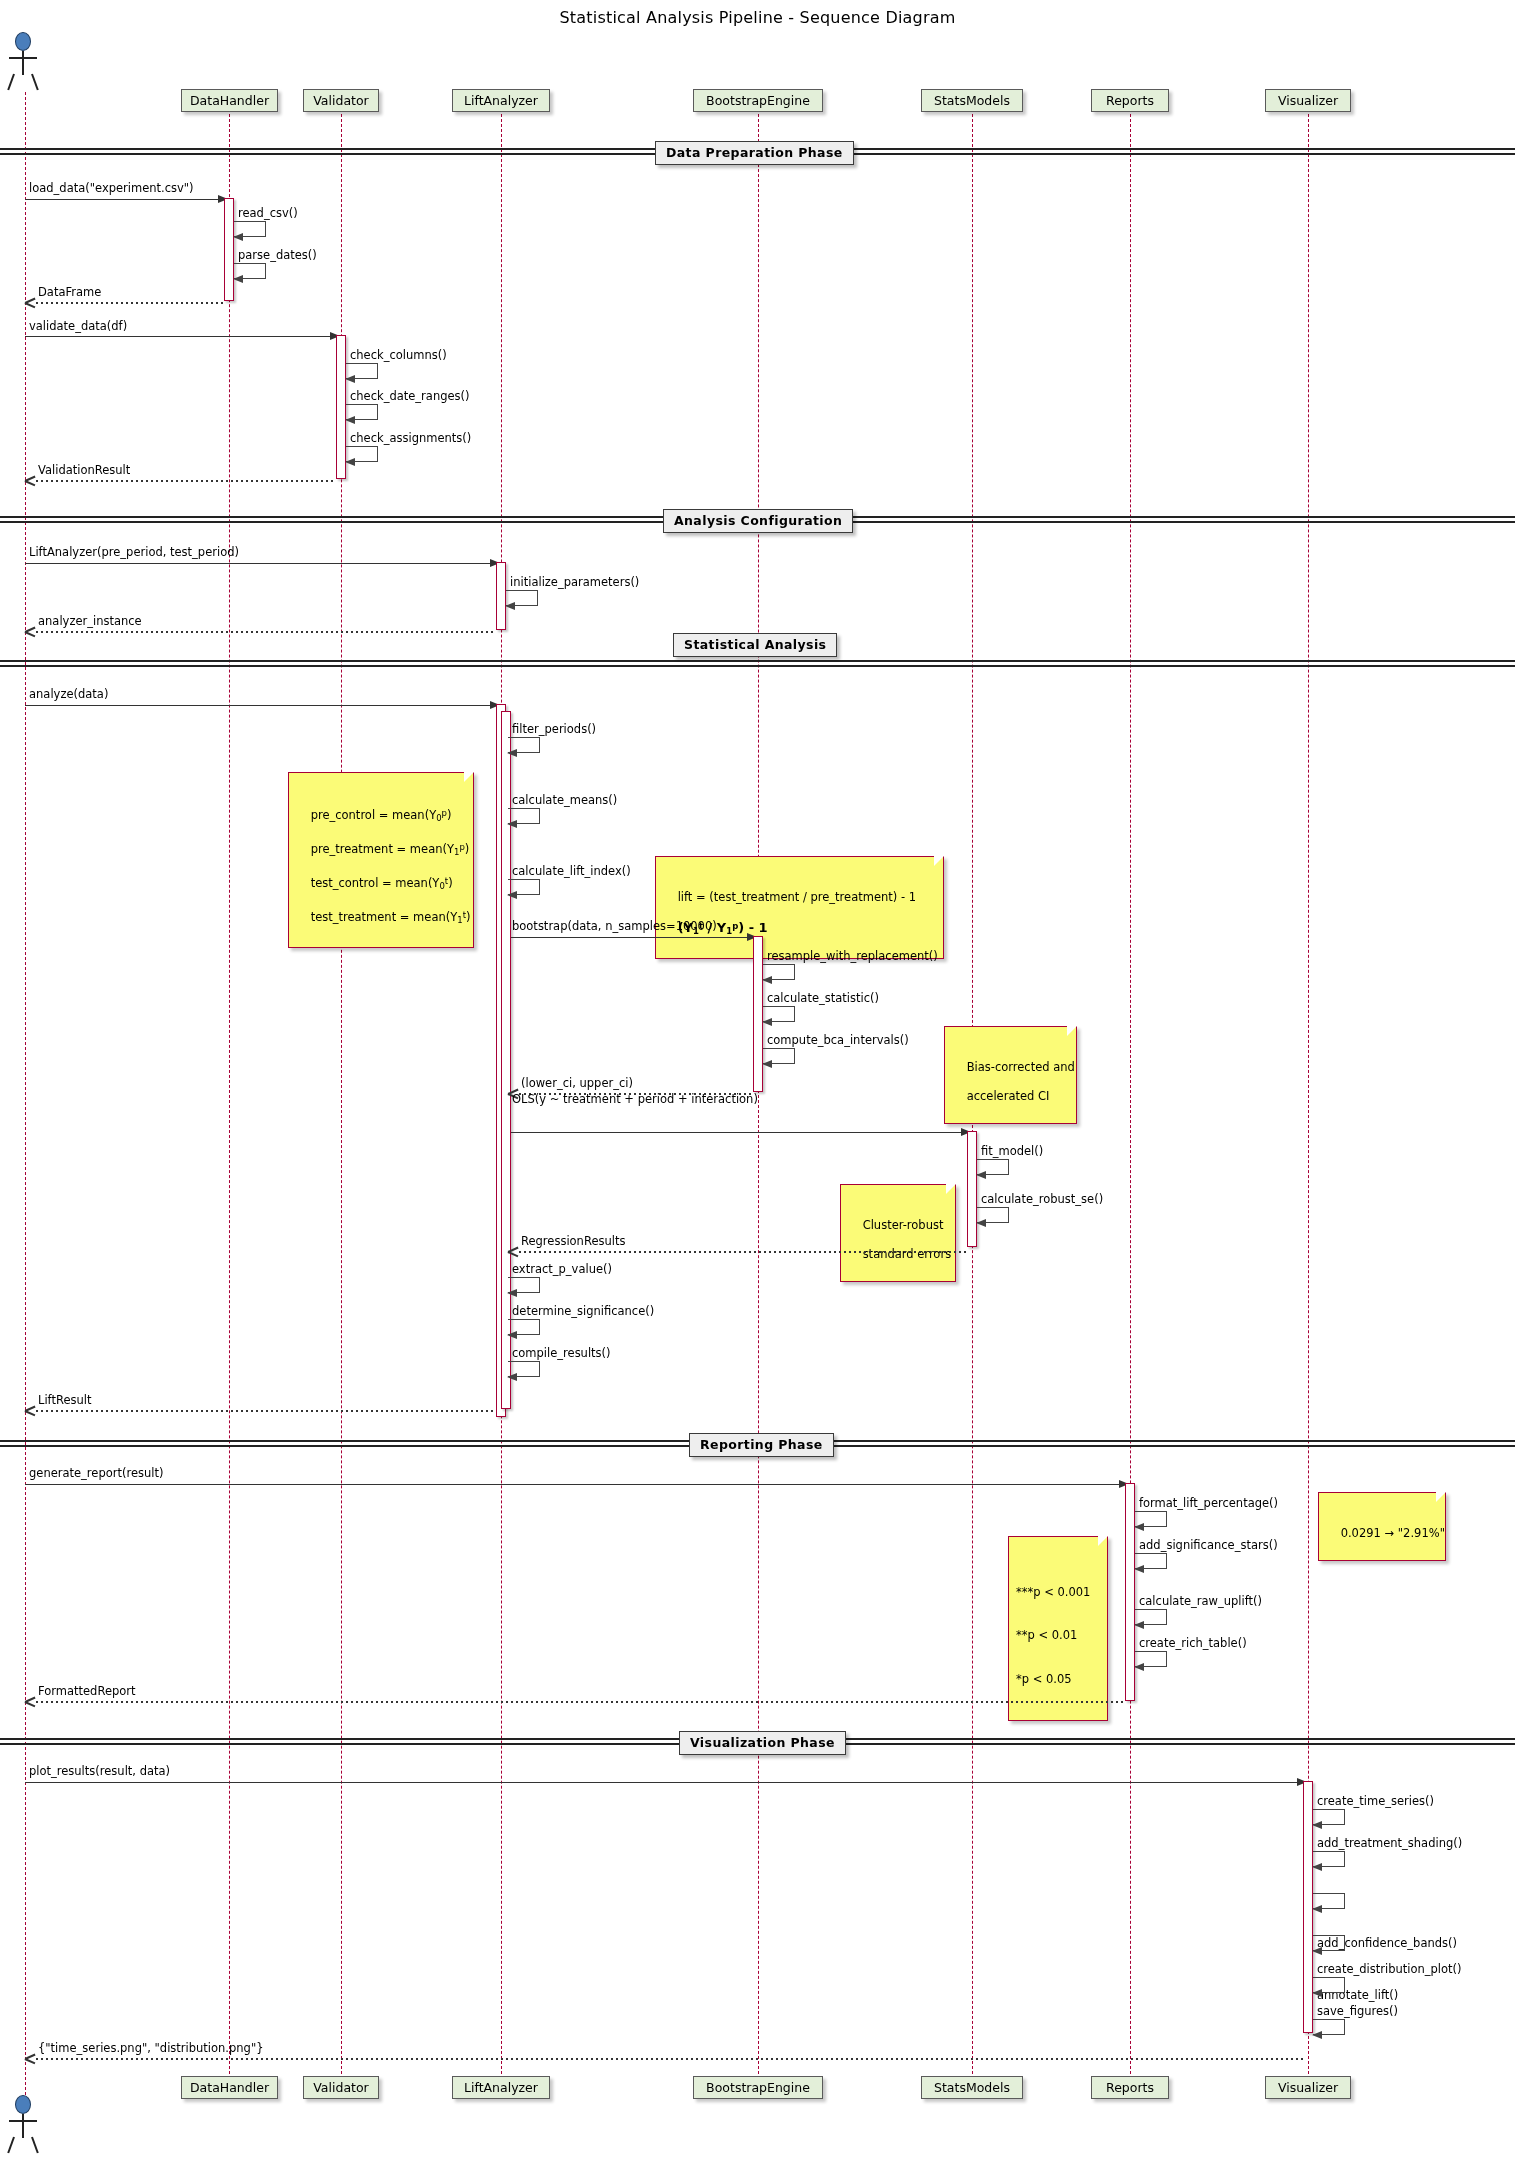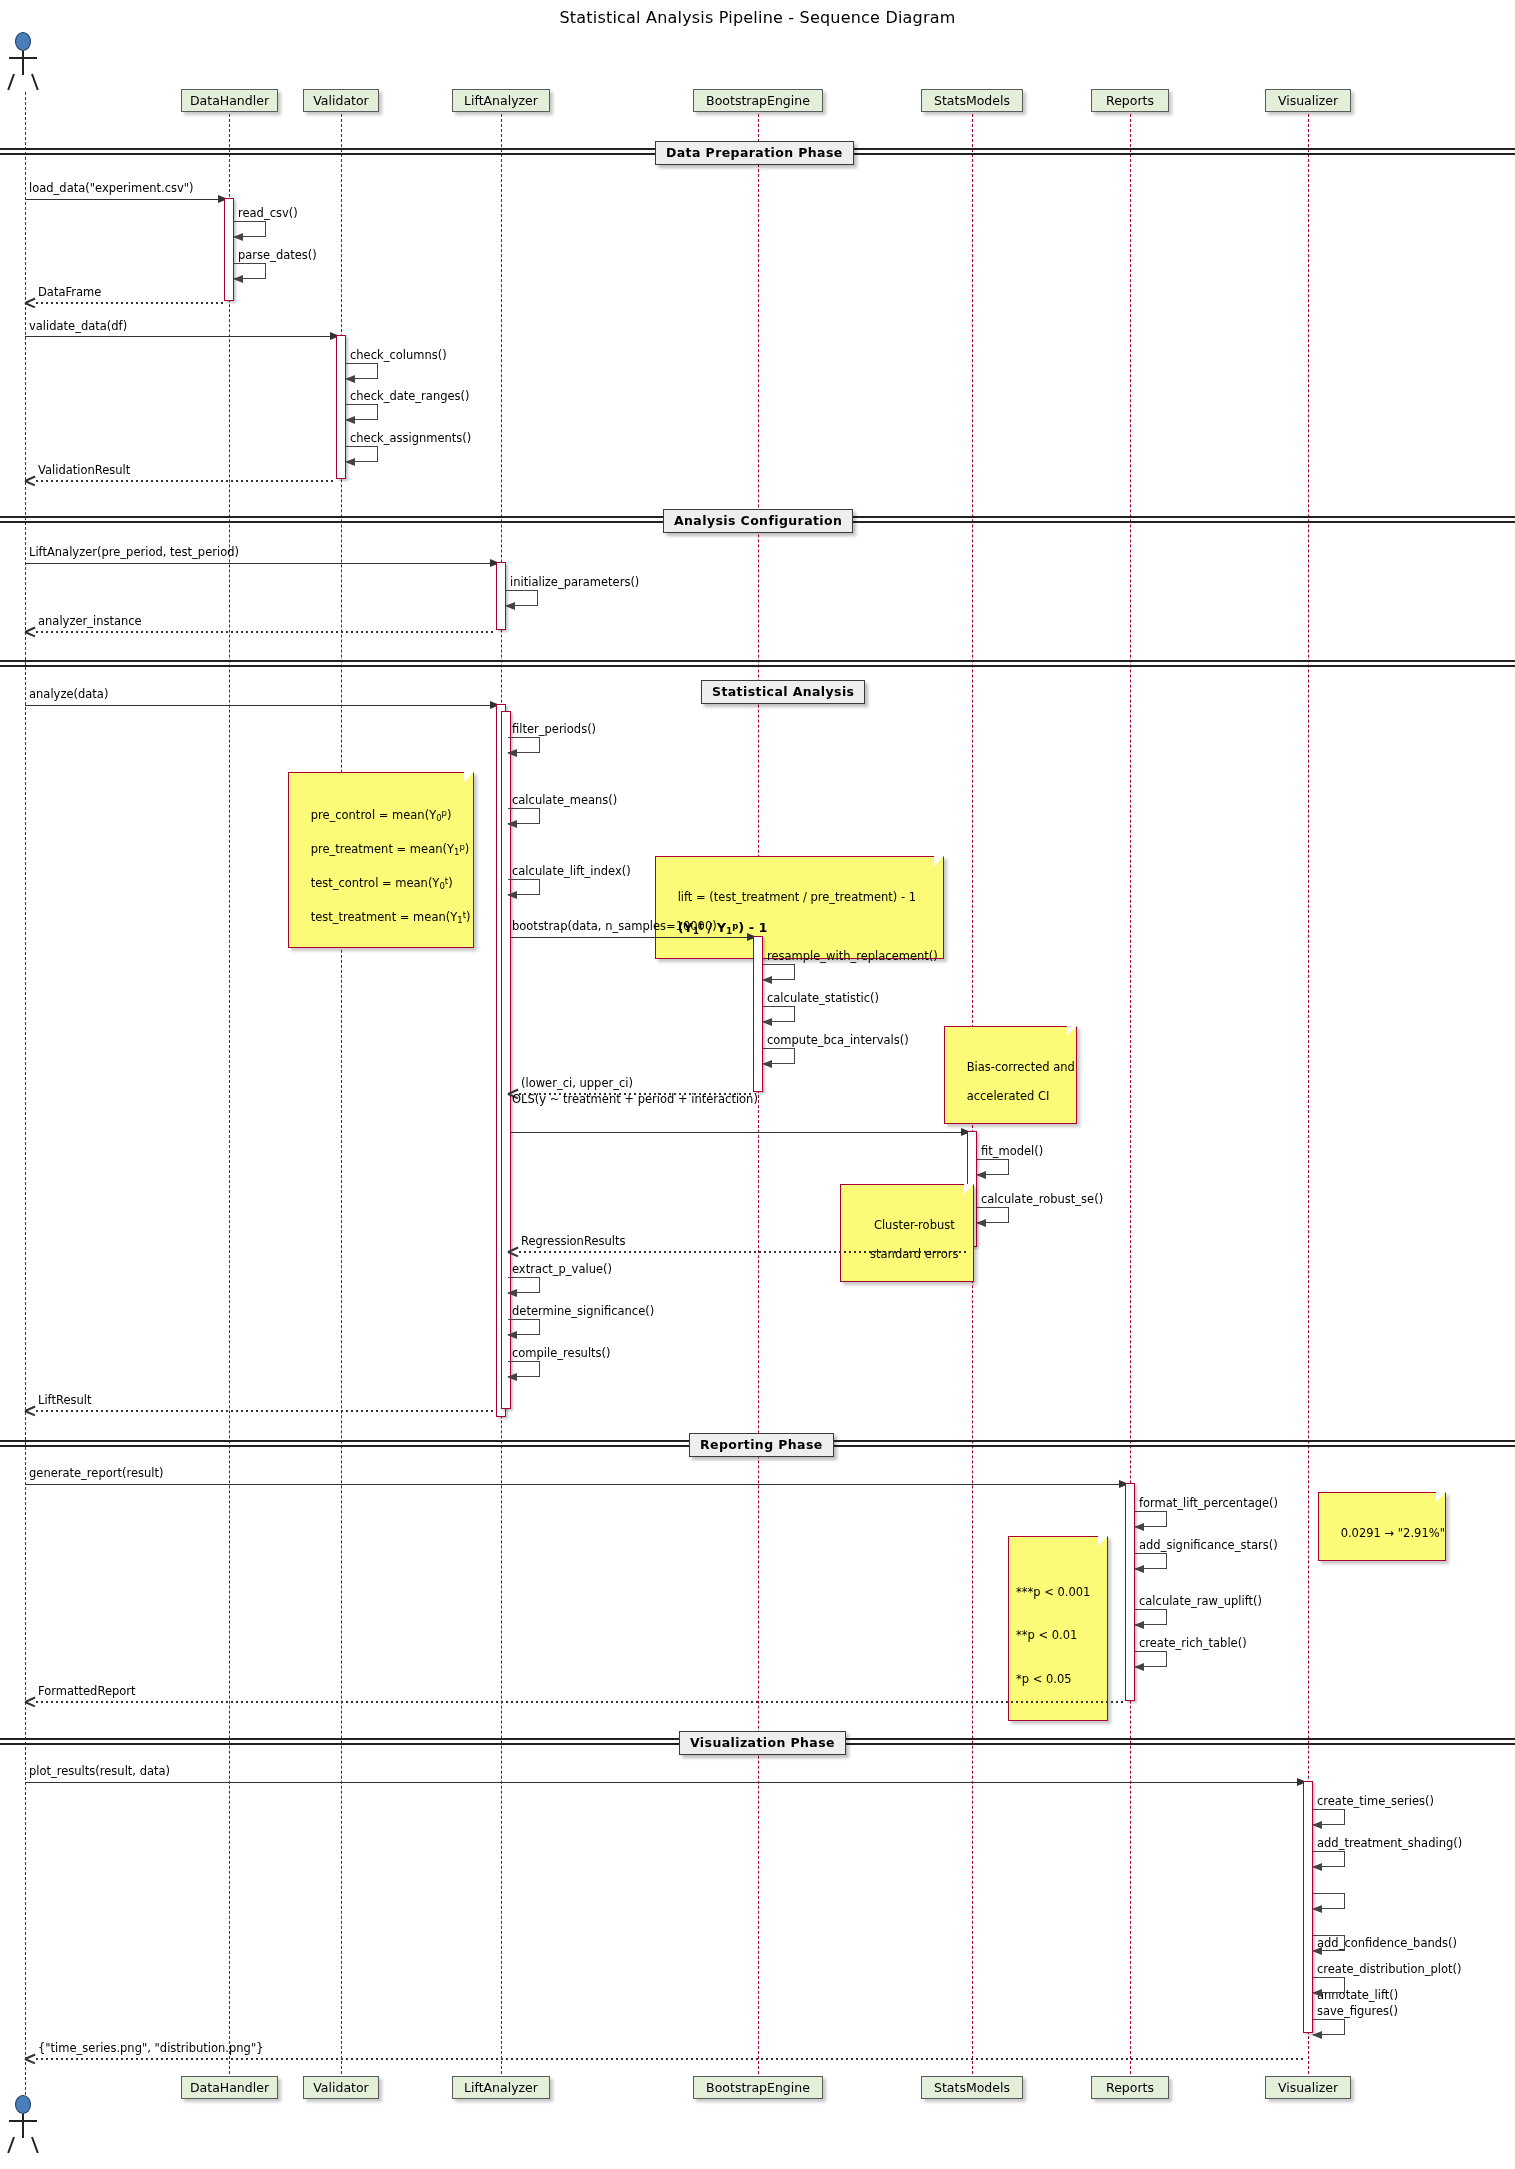--- a/index.html
+++ b/index.html
@@ -179,21 +179,21 @@
     </div>
 
   <div class="msg" style="left:38px;top:614px;">analyzer_instance</div>
   <div class="arrow dotted" style="left:36px;top:631px;width:460px;"></div>
   <div class="ahead openleft" style="left:25px;top:627px;"></div>
 
   <div class="divider" style="top:660px;">
     <div class="l1"></div>
     <div class="l2"></div>
   </div>
-  <div class="divlabel" style="left:673px;top:680px;margin-left:28px;">Statistical Analysis</div>
+  <div class="divlabel" style="left:673px;top:633px;">Statistical Analysis</div>
 
   <div class="msg" style="left:29px;top:687px;">analyze(data)</div>
   <div class="arrow solid" style="left:25px;top:705px;width:466px;"></div>
   <div class="ahead right" style="left:490px;top:701px;"></div>
   <div class="act" style="left:496px;top:704px;height:713px;"></div>
   <div class="act" style="left:501px;top:711px;height:698px;"></div>
 
   <div class="msg" style="left:512px;top:722px;">filter_periods()</div>
   <div class="self" style="left:508px;top:737px;">
       <div class="tip"></div>
@@ -262,21 +262,21 @@
   <div class="msg" style="left:981px;top:1144px;">fit_model()</div>
   <div class="self" style="left:977px;top:1159px;">
       <div class="tip"></div>
     </div>
 
   <div class="msg" style="left:981px;top:1192px;">calculate_robust_se()</div>
   <div class="self" style="left:977px;top:1207px;">
       <div class="tip"></div>
     </div>
 
-  <div class="note" style="left:840px;top:1184px;width:134px;text-align:center;">
+  <div class="note" style="left:840px;top:1184px;width:116px;">
     <div class="foldcut"></div>
     <span>Cluster-robust</span><br>
     <span>standard errors</span>
   </div>
 
   <div class="msg" style="left:521px;top:1234px;">RegressionResults</div>
   <div class="arrow dotted" style="left:519px;top:1251px;width:448px;"></div>
   <div class="ahead openleft" style="left:508px;top:1247px;"></div>
 
   <div class="msg" style="left:512px;top:1262px;">extract_p_value()</div>

